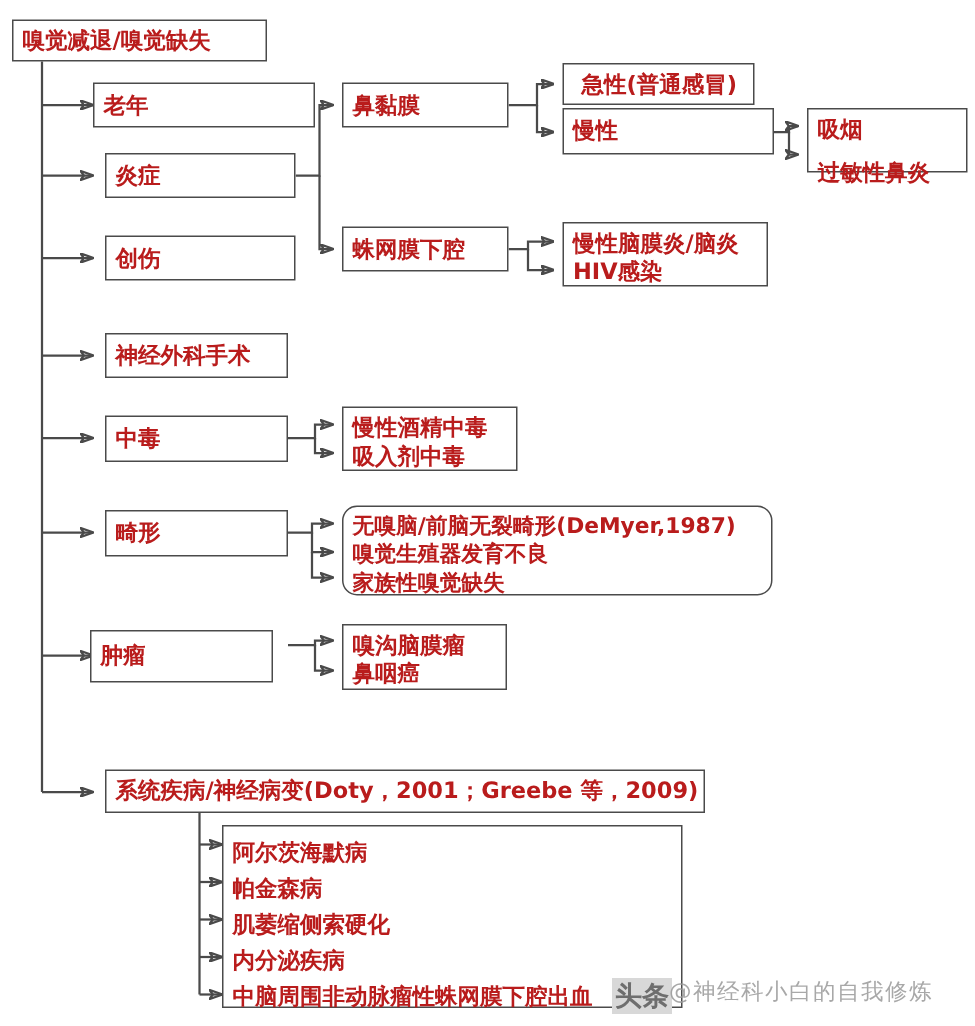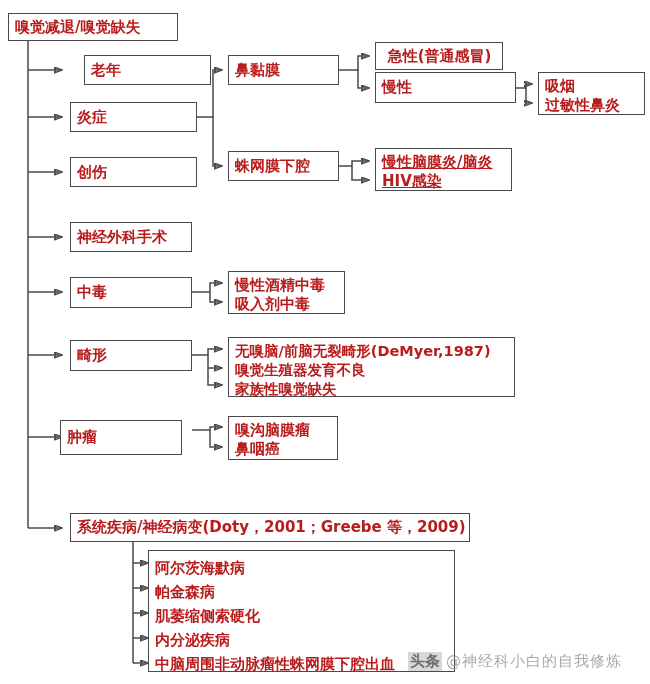--- a/index.html
+++ b/index.html
@@ -18,39 +18,39 @@
     font-size:15px;
     line-height:19px;
     font-weight:700;
     letter-spacing:0px;
     padding:3px 5px 3px 6px;
     white-space:pre;
     display:flex;
     flex-direction:column;
     justify-content:center;
   }
-  .node.small{font-size:14.5px;}
+  .node.small{font-size:14.5px;border-radius:10px;}
   .node.multi{justify-content:flex-start;padding-top:4px;}
   .node .ln{display:block;}
   svg{position:absolute;left:0;top:0;width:650px;height:684px;overflow:visible;}
   svg line,svg path{stroke:#4a4a4a;stroke-width:1.5px;fill:none;}
   .wm{
     position:absolute;
     font-size:15px;
     font-weight:400;
     color:#9a9a9a;
     opacity:.85;
     white-space:pre;
     letter-spacing:1px;
   }
   .wmbox{
     position:absolute;
     background:#d8d8d8;
     color:#6e6e6e;
-    font-size:15px;
+    font-size:18px;
     font-weight:700;
     padding:0 2px;
     letter-spacing:0px;
     white-space:pre;
   }
 </style>
 </head>
 <body>
 
 <div id="canvas">
@@ -100,21 +100,21 @@
     <path d="M133,588 L148,588" marker-end="url(#ah)"></path>
     <path d="M133,613 L148,613" marker-end="url(#ah)"></path>
     <path d="M133,638 L148,638" marker-end="url(#ah)"></path>
     <path d="M133,663 L148,663" marker-end="url(#ah)"></path>
   </svg>
 
   <div class="node" style="left:8px;top:13px;width:170px;height:28px;">
     <span class="ln">嗅觉减退/嗅觉缺失</span>
   </div>
 
-  <div class="node" style="left:84px;top:55px;width:127px;height:30px;">
+  <div class="node" style="left:62px;top:55px;width:148px;height:30px;">
     <span class="ln">老年</span>
   </div>
 
   <div class="node" style="left:70px;top:102px;width:127px;height:30px;">
     <span class="ln">炎症</span>
   </div>
 
   <div class="node" style="left:70px;top:157px;width:127px;height:30px;">
     <span class="ln">创伤</span>
   </div>
@@ -148,26 +148,26 @@
   </div>
 
   <div class="node" style="left:375px;top:42px;width:128px;height:28px;align-items:center;">
     <span class="ln">急性(普通感冒)</span>
   </div>
 
   <div class="node" style="left:375px;top:72px;width:141px;height:31px;">
     <span class="ln">慢性</span>
   </div>
 
-  <div class="node multi" style="left:538px;top:72px;width:107px;height:43px;">
+  <div class="node multi" style="left:538px;top:72px;width:107px;height:43px;gap:10px;">
     <span class="ln">吸烟</span>
     <span class="ln">过敏性鼻炎</span>
   </div>
 
-  <div class="node multi" style="left:375px;top:148px;width:137px;height:43px;text-decoration:underline;">
+  <div class="node multi" style="left:375px;top:148px;width:137px;height:43px;">
     <span class="ln">慢性脑膜炎/脑炎</span>
     <span class="ln">HIV感染</span>
   </div>
 
   <div class="node multi" style="left:228px;top:271px;width:117px;height:43px;">
     <span class="ln">慢性酒精中毒</span>
     <span class="ln">吸入剂中毒</span>
   </div>
 
   <div class="node multi small" style="left:228px;top:337px;width:287px;height:60px;">

